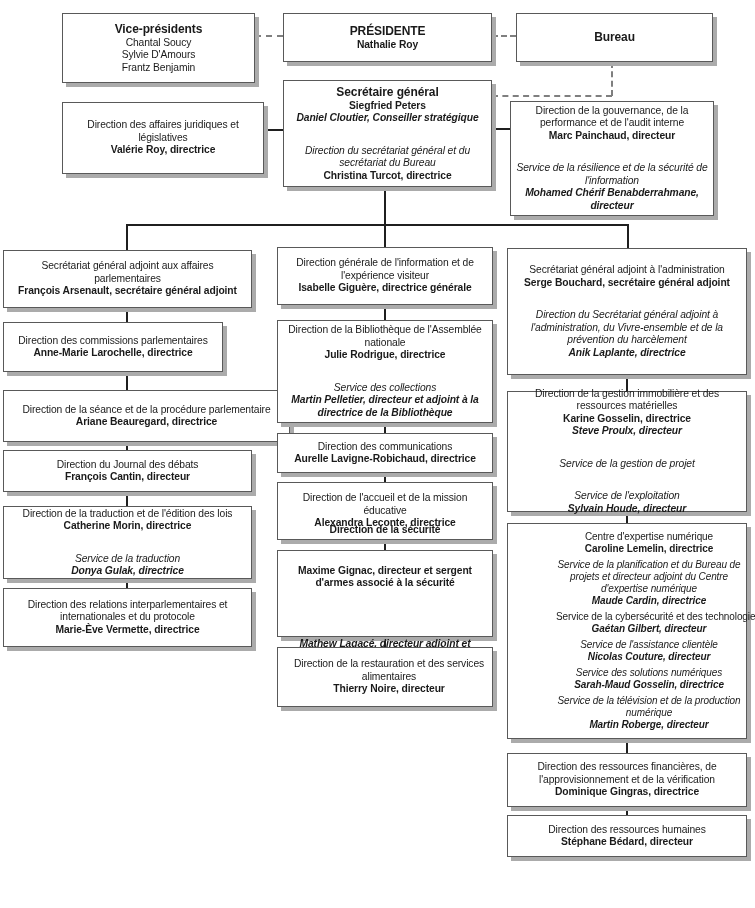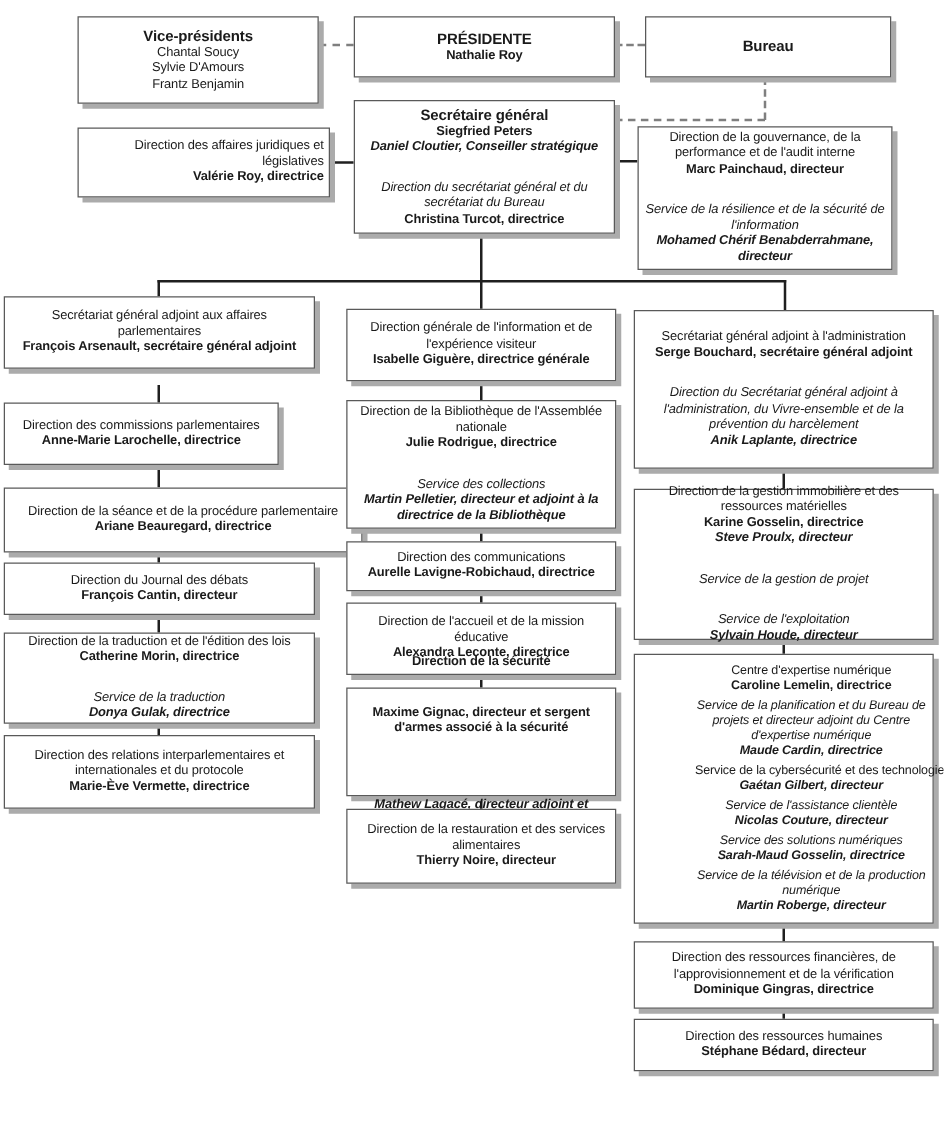--- a/index.html
+++ b/index.html
@@ -79,32 +79,32 @@
   <div class="box" style="left:516px;top:13px;width:197px;height:49px;">
       <div class="tl t">Bureau</div>
     </div>
   <div class="box" style="left:283px;top:80px;width:209px;height:107px;">
       <div class="tl t">Secrétaire général</div>
       <div class="tl b">Siegfried Peters</div>
       <div class="tl bi nw">Daniel Cloutier, Conseiller stratégique</div>
       <div class="tl i gap">Direction du secrétariat général et du secrétariat du Bureau</div>
       <div class="tl b">Christina Turcot, directrice</div>
     </div>
-  <div class="box" style="left:62px;top:102px;width:202px;height:56px;text-align:right;">
+  <div class="box" style="left:62px;top:102px;width:202px;height:72px;">
       <div class="tl r">Direction des affaires juridiques et législatives</div>
       <div class="tl b">Valérie Roy, directrice</div>
     </div>
   <div class="box" style="left:510px;top:101px;width:204px;height:115px;">
       <div class="tl r">Direction de la gouvernance, de la performance et de l'audit interne</div>
       <div class="tl b">Marc Painchaud, directeur</div>
       <div class="tl i gap">Service de la résilience et de la sécurité de l'information</div>
       <div class="tl bi">Mohamed Chérif Benabderrahmane, directeur</div>
     </div>
 
-  <div class="box" style="left:3px;top:237px;width:249px;height:58px;">
+  <div class="box" style="left:3px;top:250px;width:249px;height:58px;">
       <div class="tl r">Secrétariat général adjoint aux affaires parlementaires</div>
       <div class="tl b nw">François Arsenault, secrétaire général adjoint</div>
     </div>
   <div class="box" style="left:3px;top:322px;width:220px;height:50px;">
       <div class="tl r">Direction des commissions parlementaires</div>
       <div class="tl b">Anne-Marie Larochelle, directrice</div>
     </div>
   <div class="box" style="left:3px;top:390px;width:287px;height:52px;">
       <div class="tl r">Direction de la séance et de la procédure parlementaire</div>
       <div class="tl b">Ariane Beauregard, directrice</div>

